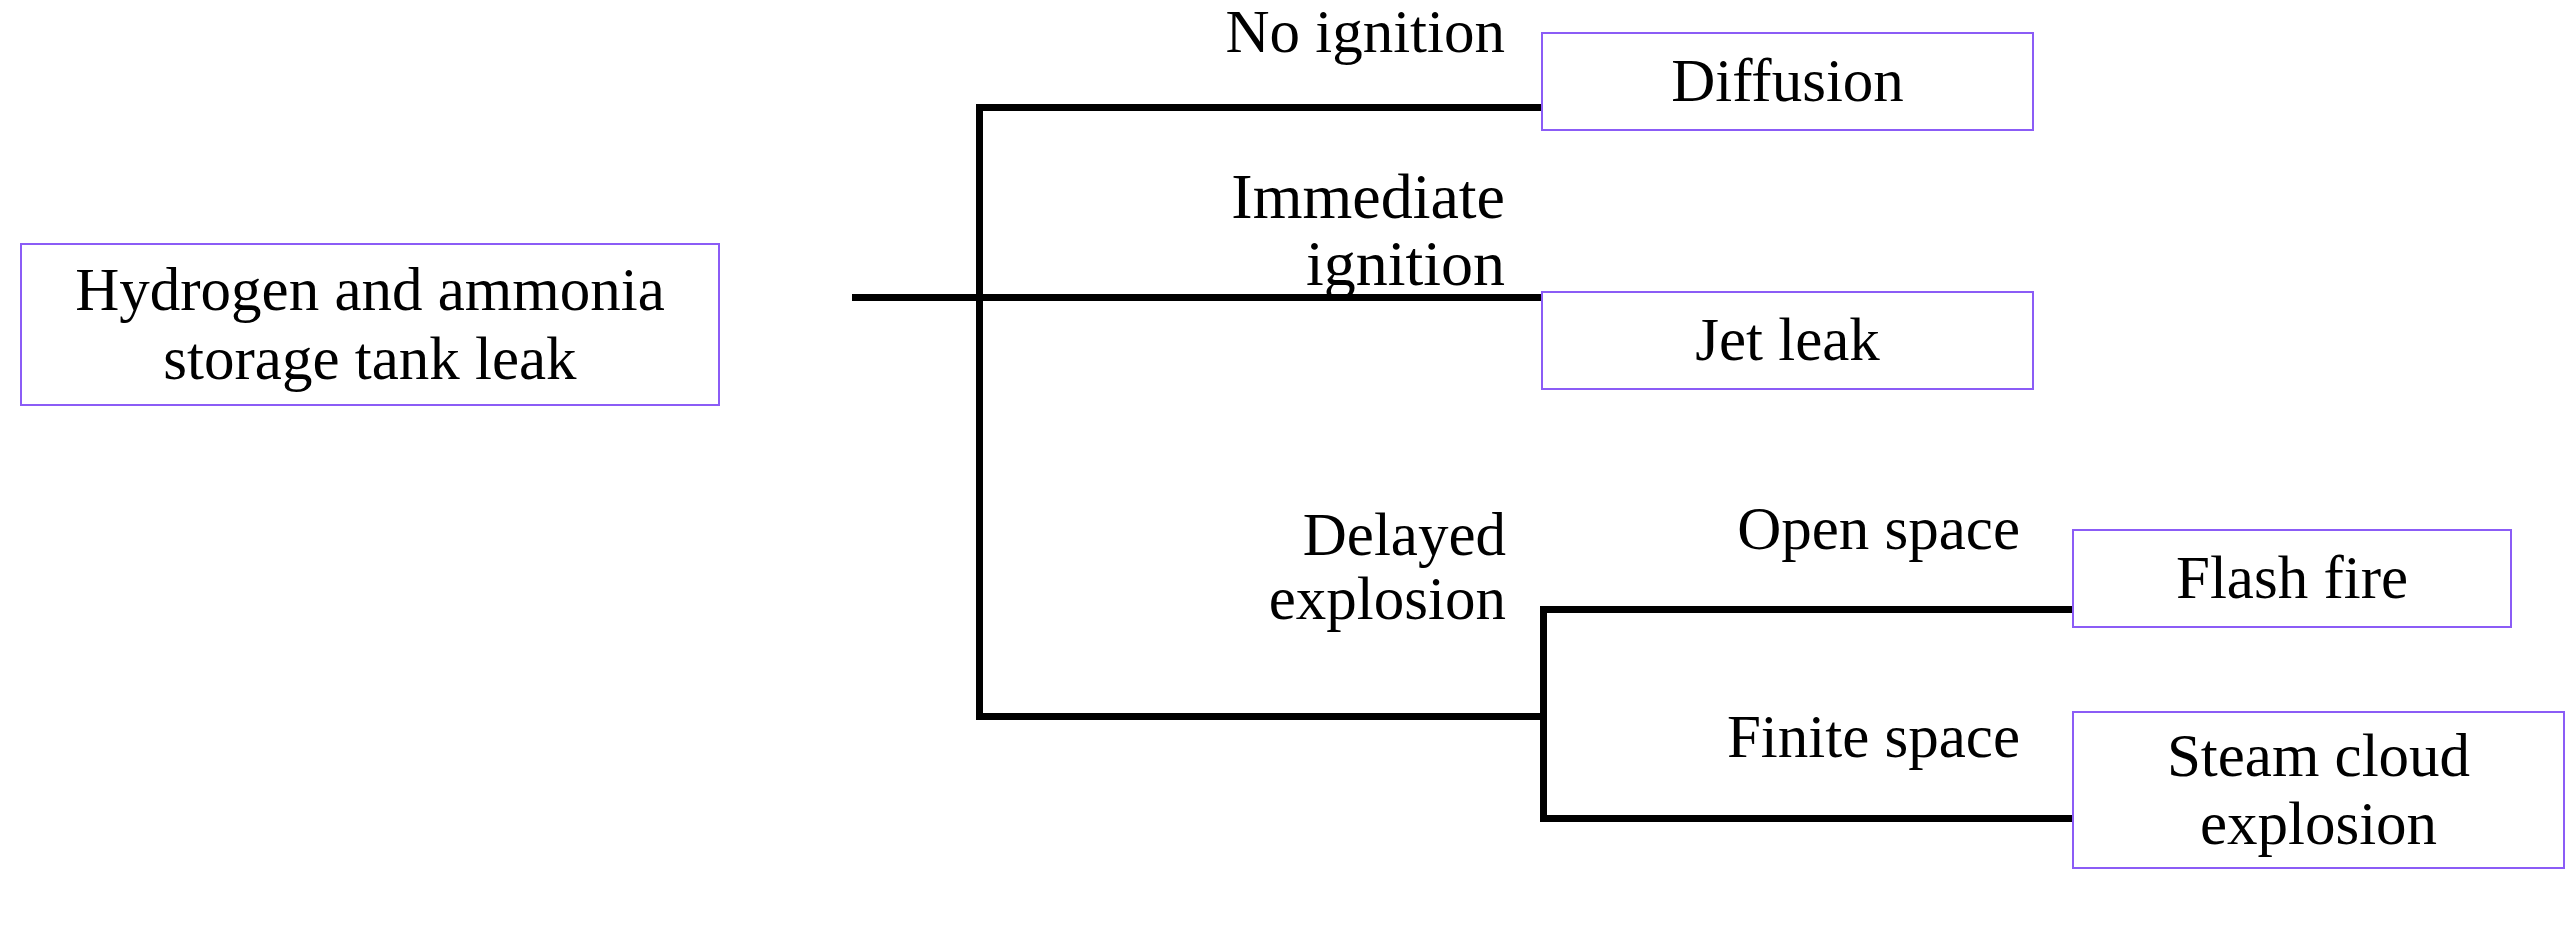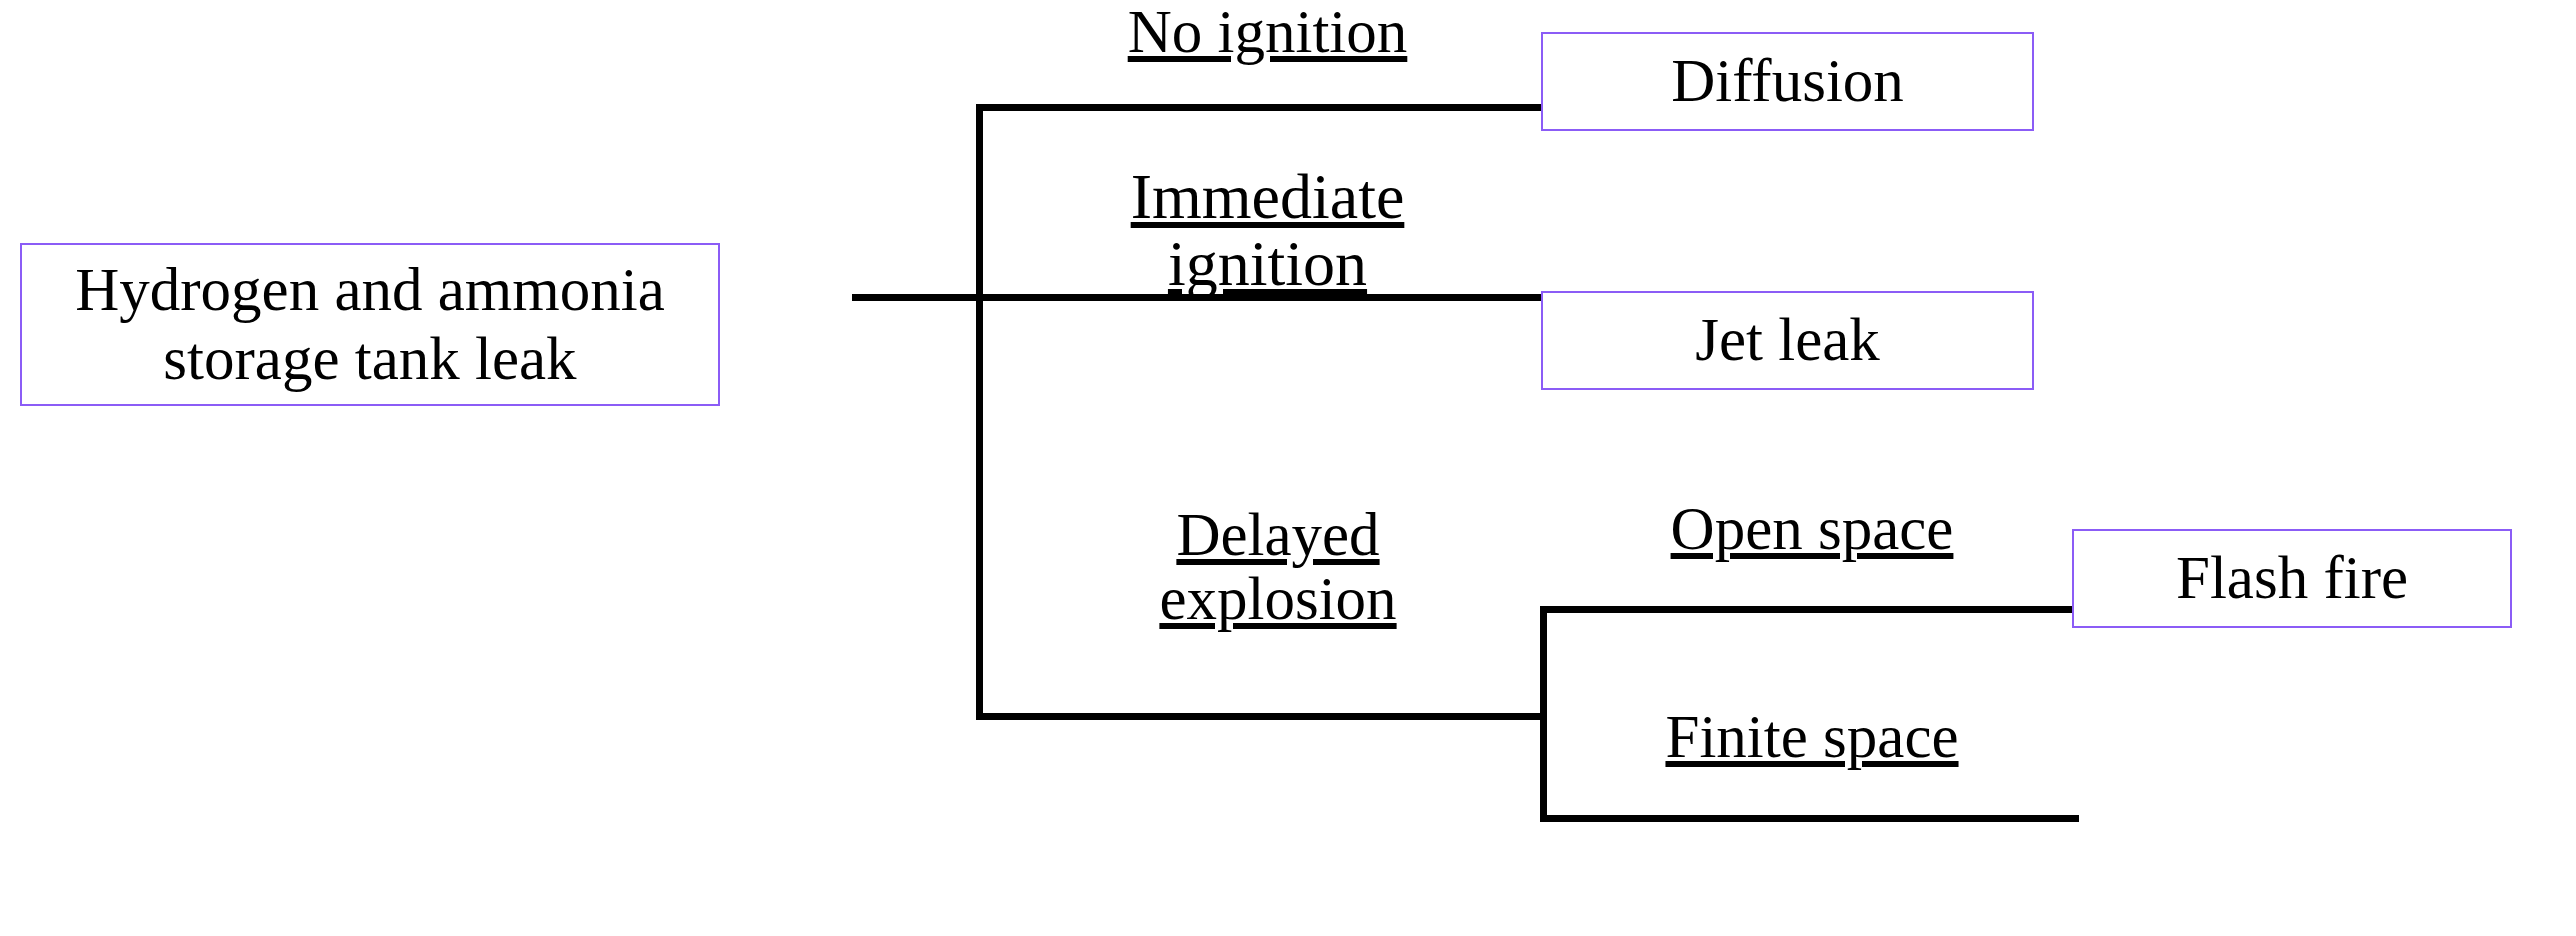--- a/index.html
+++ b/index.html
@@ -31,26 +31,25 @@
     line-height: 1.12;
     z-index: 3;
   }
   .node-label {
     display: block;
     white-space: pre-line;
     padding: 0 10px;
   }
   .branch-label {
     position: absolute;
-    text-align: center;
+    text-align: right;
     white-space: pre-line;
     line-height: 1.05;
     z-index: 4;
     background: transparent;
-    text-decoration: underline;
   }
   .conn {
     position: absolute;
     background: #000000;
     z-index: 2;
   }
   .conn.h { height: 7px; }
   .conn.v { width: 7px; }
 
   
@@ -118,15 +117,19 @@
   </div>
 
   <div class="node-box" id="box-jetfire">
     <span class="node-label">Jet leak</span>
   </div>
 
   <div class="node-box" id="box-flashfire">
     <span class="node-label">Flash fire</span>
   </div>
 
+  <div class="node-box" id="box-steamcloud">
+    <span class="node-label">Steam cloud
+explosion</span>
+  </div>
 
 </div>
 
 
 </body></html>

